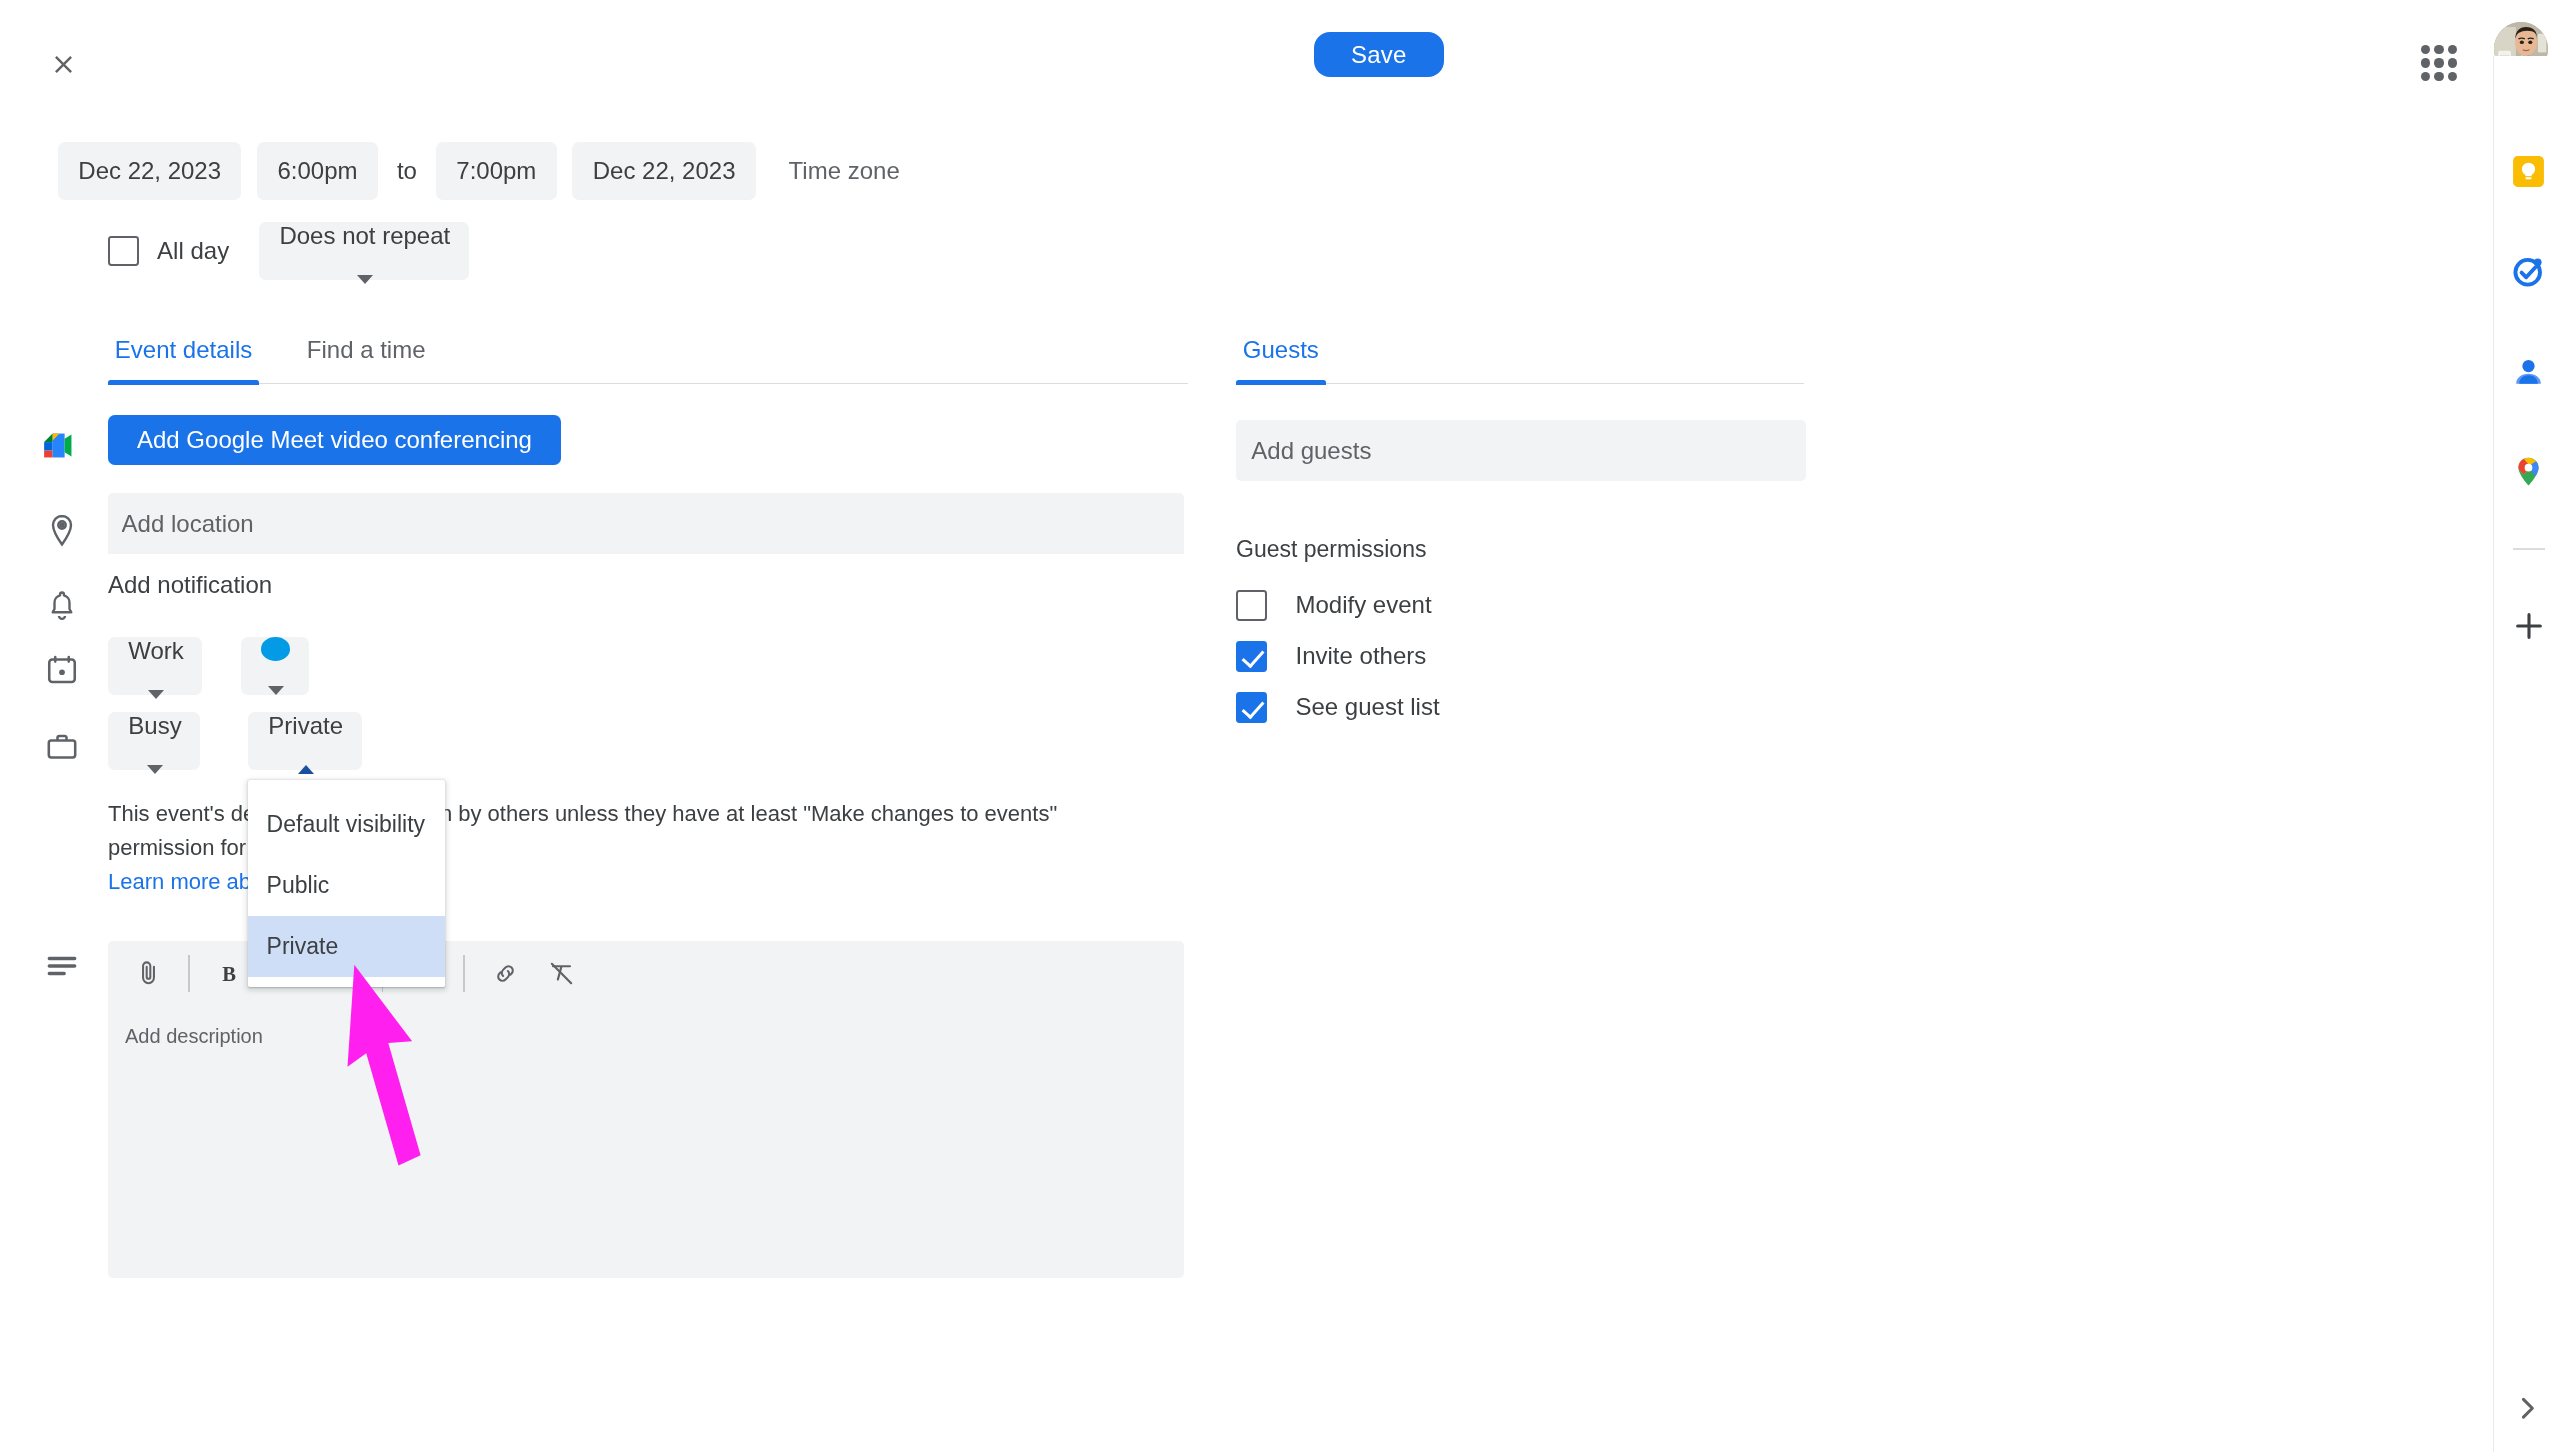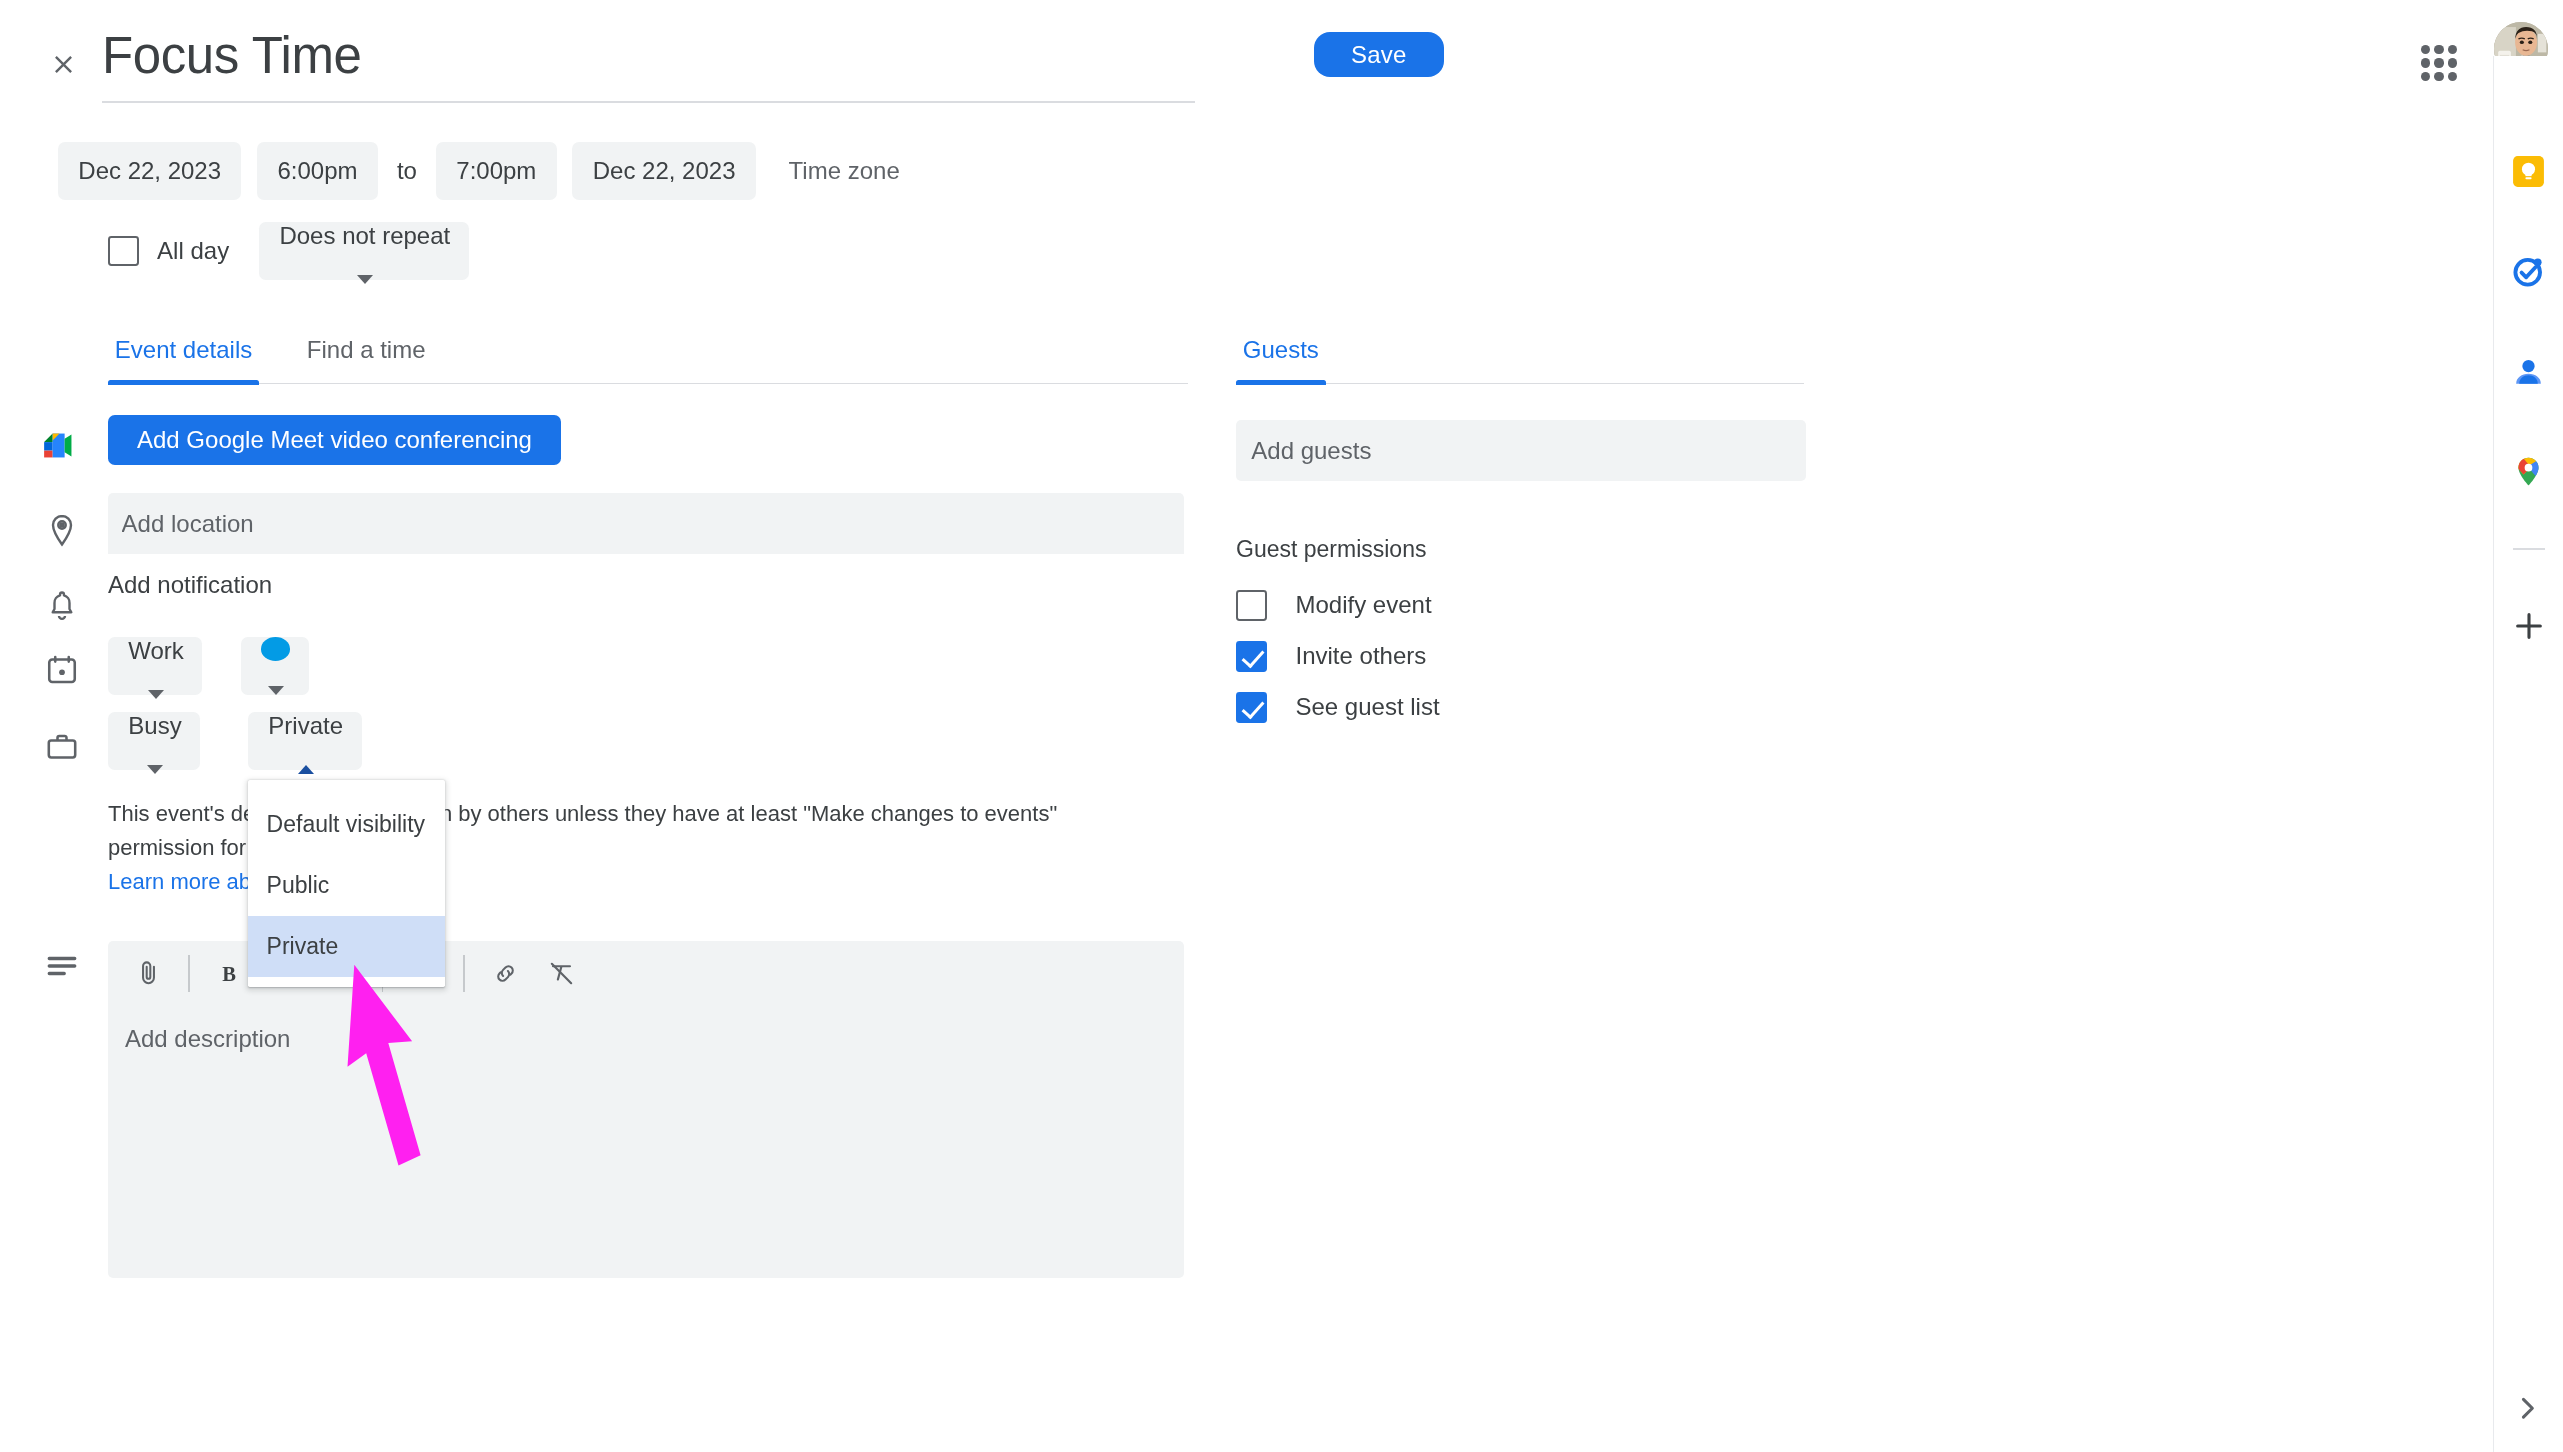--- a/index.html
+++ b/index.html
@@ -150,21 +150,21 @@
   }
   .tool-btn {
     width:56px; height:56px; display:flex; align-items:center; justify-content:center;
     cursor:pointer; border:none; background:none; border-radius:50%;
   }
   .tool-btn svg { width:29px; height:29px; }
   .tool-sep { width:1.7px; height:37px; background:#c6c9cc; margin:0 12px; }
   .desc-body {
     position:absolute; left:108px; top:1005px; width:1076px; height:273px;
     background:#f1f3f4; border:none; outline:none; resize:none;
-    font-size:24px; color:#3c4043; padding:20.3px 17px;
+    font-size:20px; color:#3c4043; padding:20.3px 17px;
     font-family:"Liberation Sans", sans-serif; border-radius:0 0 5.1px 5.1px;
   }
   .desc-body::placeholder { color:#5f6368; }
 
   
   .guests-panel { position:absolute; left:1236px; top:0; width:593px; }
   .guests-input {
     position:absolute; left:1236px; top:420px; width:570px; height:61px;
     background:#f1f3f4; border:none; outline:none; border-radius:5.1px;
     padding:0 15.3px; font-size:24px; color:#3c4043;
@@ -199,24 +199,20 @@
 <div class="app">
 
   <div class="topbar">
 
     <div class="close-btn">
       <svg viewBox="0 0 24 24" aria-hidden="true">
         <path d="M19 6.41 17.59 5 12 10.59 6.41 5 5 6.41 10.59 12 5 17.59 6.41 19 12 13.41 17.59 19 19 17.59 13.41 12z" fill="#5f6368"></path>
       </svg>
     </div>
 
-    <div class="title-wrap">
-      <input class="title-input" value="Focus Time" placeholder="Add title" style="">
-      <div class="title-underline"></div>
-    </div>
 
     <button class="save-btn">Save</button>
 
     <div class="apps-grid">
       <i></i>
         <i></i>
         <i></i>
         <i></i>
         <i></i>
         <i></i>

